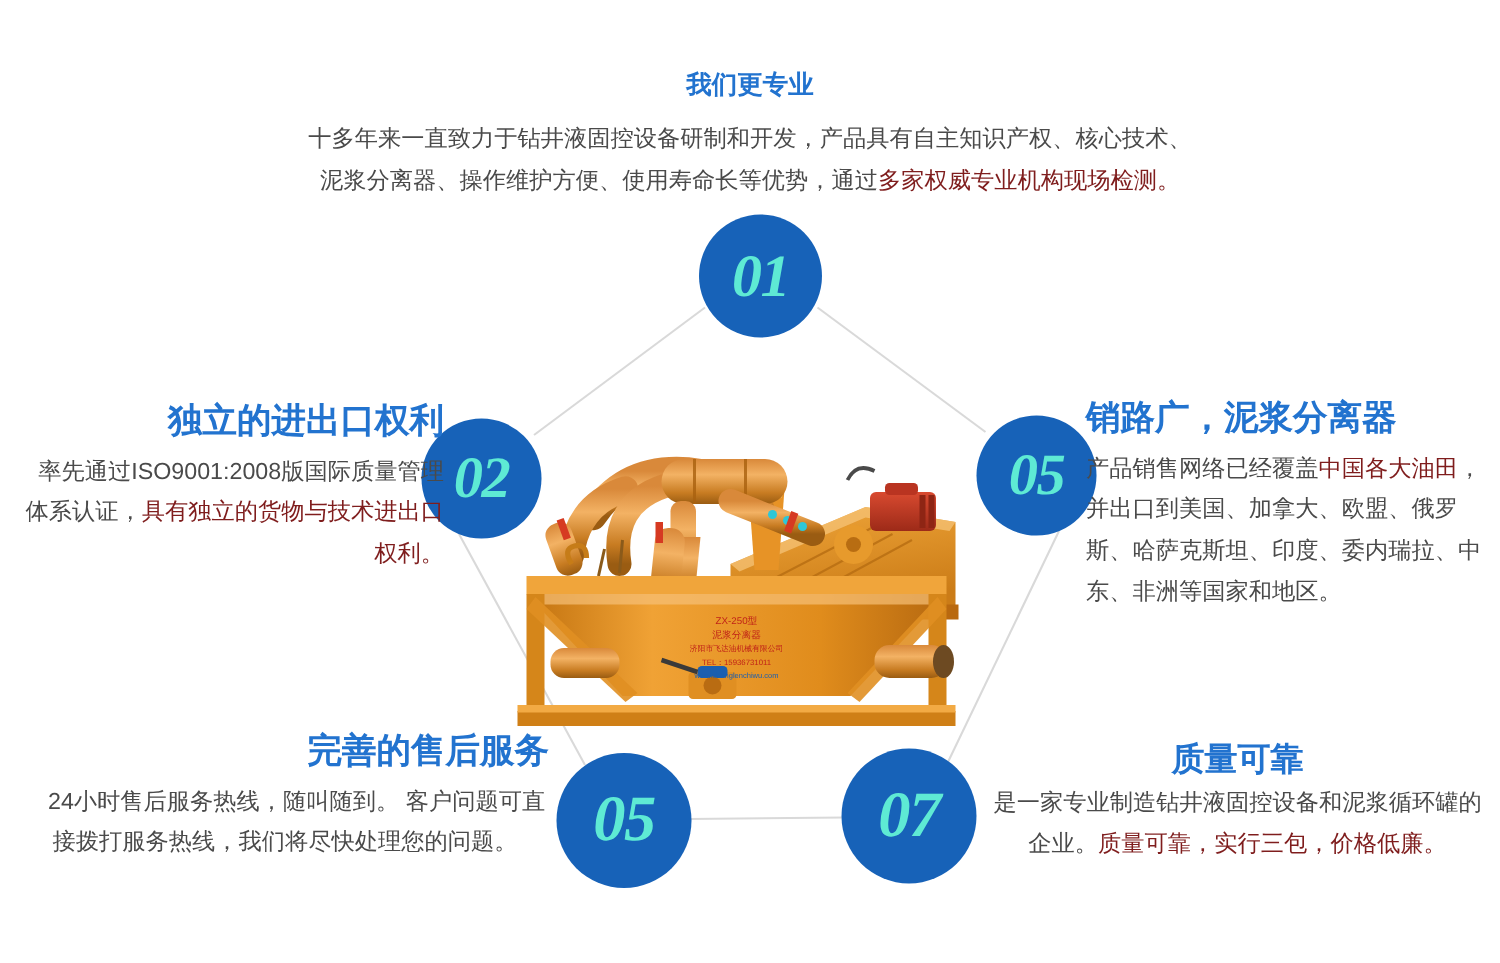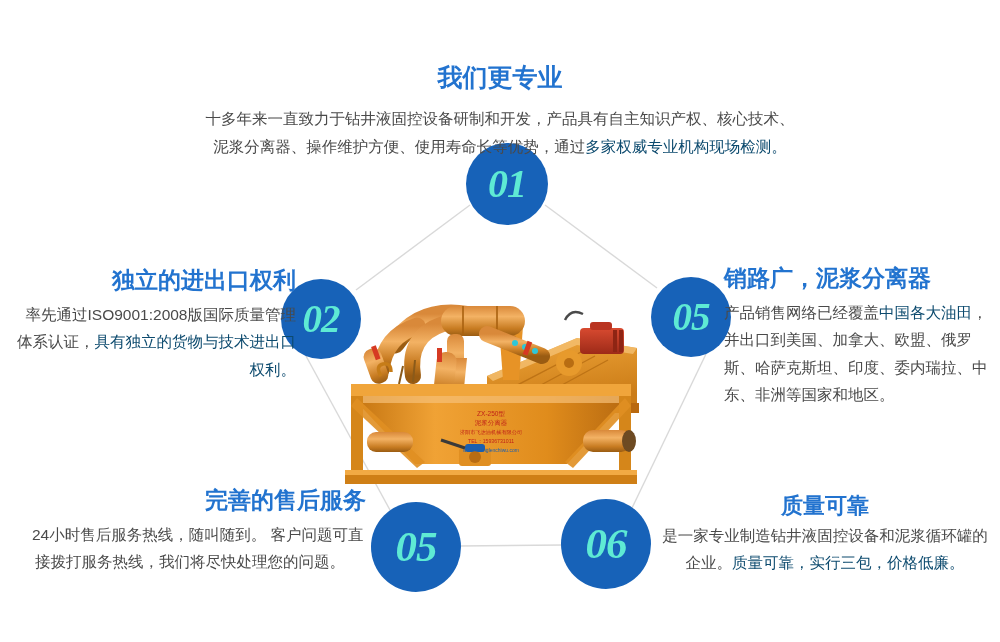--- a/index.html
+++ b/index.html
@@ -66,24 +66,24 @@
     font-weight: 700;
     color: #2273cf;
     line-height: 1.25;
   }
   .block p {
     margin: 0;
     font-size: 15.5px;
     line-height: 1.78;
     color: #4a4a4a;
   }
-  .hl { color: #0c4a6e; }
+  .hl { color: #7f1d1d; }
 
   #block-01 { left: 160px; top: 46px; width: 680px; text-align: center; }
-  #block-01 h3 { font-size: 25px; margin-bottom: 12px; margin-top: 16px; }
+  #block-01 h3 { font-size: 17px; margin-bottom: 12px; }
   #block-01 p  { text-align: center; }
 
   #block-02 { left: 14px; top: 266px; width: 282px; text-align: right; }
   #block-02 h3 { text-align: right; }
 
   #block-05 { left: 724px; top: 264px; width: 272px; text-align: left; }
 
   #block-03 { left: 14px; top: 486px; width: 352px; text-align: right; }
   #block-03 h3 { text-align: right; }
   #block-03 p  { text-align: center; }
@@ -247,21 +247,21 @@
   <div class="num-circle" id="circle-02">
     <span>02</span>
   </div>
   <div class="num-circle" id="circle-05">
     <span>05</span>
   </div>
   <div class="num-circle" id="circle-03">
     <span>05</span>
   </div>
   <div class="num-circle" id="circle-04">
-    <span>06</span>
+    <span>07</span>
   </div>
 
   <div class="block" id="block-01">
     <h3>我们更专业</h3>
     <p>
       <span>十多年来一直致力于钻井液固控设备研制和开发，产品具有自主知识产权、核心技术、</span><br>
       <span>泥浆分离器、操作维护方便、使用寿命长等优势，通过</span><span class="hl">多家权威专业机构现场检测。</span>
     </p>
   </div>
 

